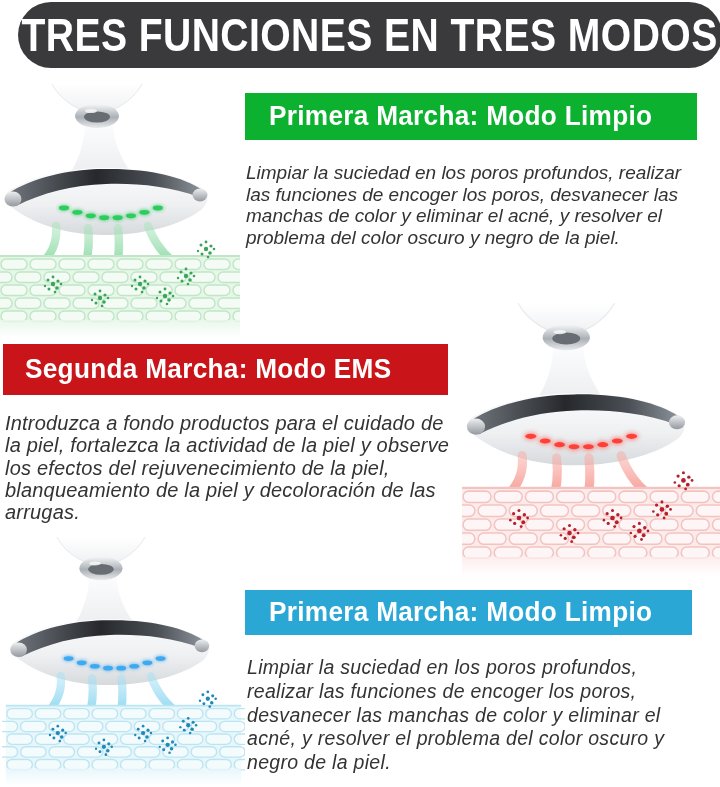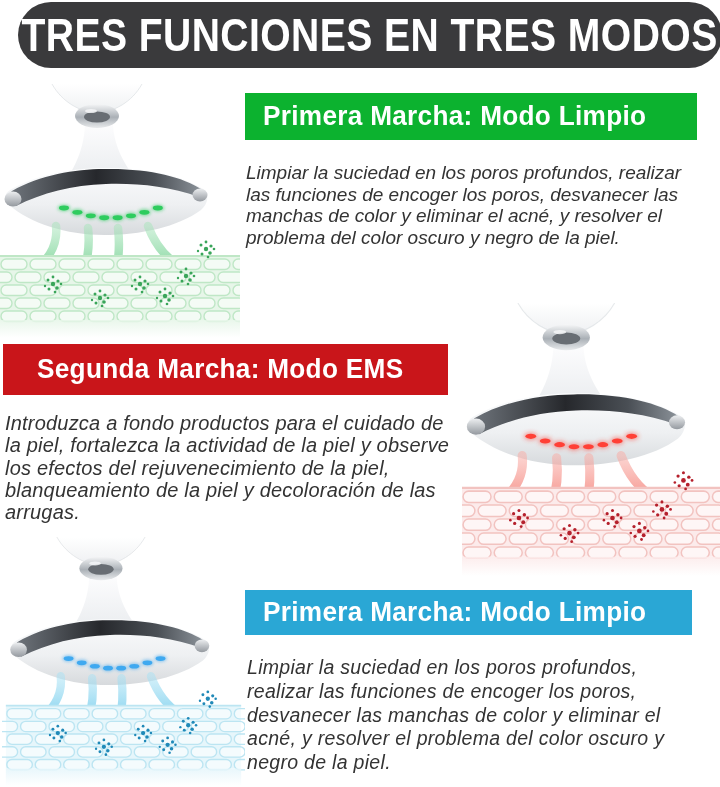--- a/index.html
+++ b/index.html
@@ -14,28 +14,28 @@
     left:18px;top:2px;width:704px;height:66px;border-radius:34px;
     display:flex;align-items:center;justify-content:center;
   }
   .header-pill .title{
     color:#fff;font-weight:700;font-size:46px;white-space:nowrap;
     transform:scaleX(.85);transform-origin:center;letter-spacing:.5px;
   }
   
   .mode-banner{
     display:flex;align-items:center;
-    padding-left:18px;box-sizing:border-box;
+    padding-left:24px;box-sizing:border-box;
   }
   .mode-banner .label{
     color:#fff;font-weight:700;font-size:27px;white-space:nowrap;
     transform:scaleX(.97);transform-origin:left center;letter-spacing:.3px;
   }
   .banner-green{left:245px;top:93px;width:452px;height:47px;}
-  .banner-red{left:3px;top:344px;width:445px;height:51px;padding-left:34px;}
+  .banner-red{left:3px;top:344px;width:445px;height:51px;padding-left:22px;}
   .banner-blue{left:245px;top:590px;width:447px;height:45px;}
   
   .para{color:#333333;margin:0;font-style:italic;}
   .para-1{left:246px;top:162px;width:464px;font-size:19px;line-height:21.5px;}
   .para-2{left:5px;top:412px;width:460px;font-size:20px;line-height:22.3px;letter-spacing:.2px;}
   .para-3{left:247px;top:656px;width:462px;font-size:19.5px;line-height:23.8px;letter-spacing:.3px;}
   
   .illo{overflow:hidden;}
   .illo svg{display:block;}
   .illo-1{left:0px;top:84px;width:240px;height:258px;}

